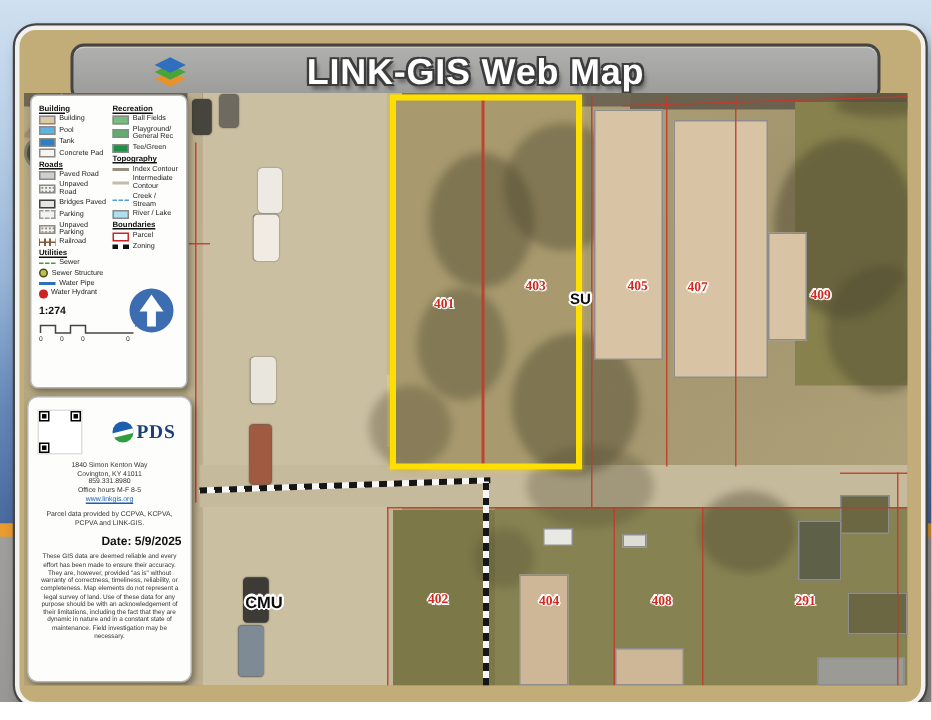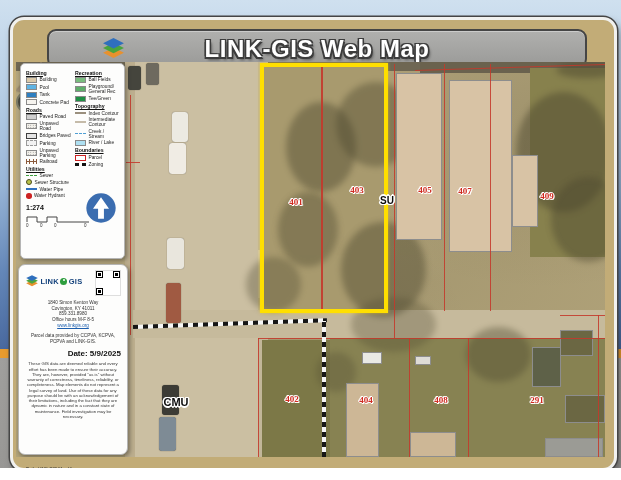--- a/index.html
+++ b/index.html
@@ -321,35 +321,29 @@
           <div id="north">
             <svg width="32" height="32" viewBox="0 0 24 24">
               <circle cx="12" cy="12" r="11" fill="#3b6db0"></circle>
               <path d="M12 4 L18 12.5 H14.2 V20 H9.8 V12.5 H6 Z" fill="#fff"></path>
             </svg>
           </div>
         </div>
       </div>
 
       <div id="infobox">
-        <div class="brandrow">
-          <div class="linkgis">
-            <svg width="14" height="14" viewBox="0 0 24 24">
-              <polygon points="12,11 22,16 12,21 2,16" fill="#e8912d"></polygon>
-              <polygon points="12,6.5 22,11.5 12,16.5 2,11.5" fill="#4aa43c"></polygon>
-              <polygon points="12,2 22,7 12,12 2,7" fill="#2f6fbd"></polygon>
-            </svg>
-            <span class="word">LINK</span>
-            <span class="gis-pin"></span>
-            <span class="word">GIS</span>
-          </div>
-          <div class="qr" style="width:24px;height:24px;">
+        <div class="row2">
+          <div class="qr" style="width:28px;height:28px;">
             <i class="tl"></i>
               <i class="tr"></i>
               <i class="bl"></i>
+          </div>
+          <div class="pds">
+            <span class="pds-globe"></span>
+            <span class="pds-word">PDS</span>
           </div>
         </div>
         <div id="address">
             <div>1840 Simon Kenton Way</div>
             <div>Covington, KY 41011</div>
             <div>859.331.8980</div>
             <div>Office hours M-F 8-5</div>
           </div>
         <div id="website">www.linkgis.org</div>
         <div id="credit">Parcel data provided by CCPVA, KCPVA, PCPVA and LINK-GIS.</div>

